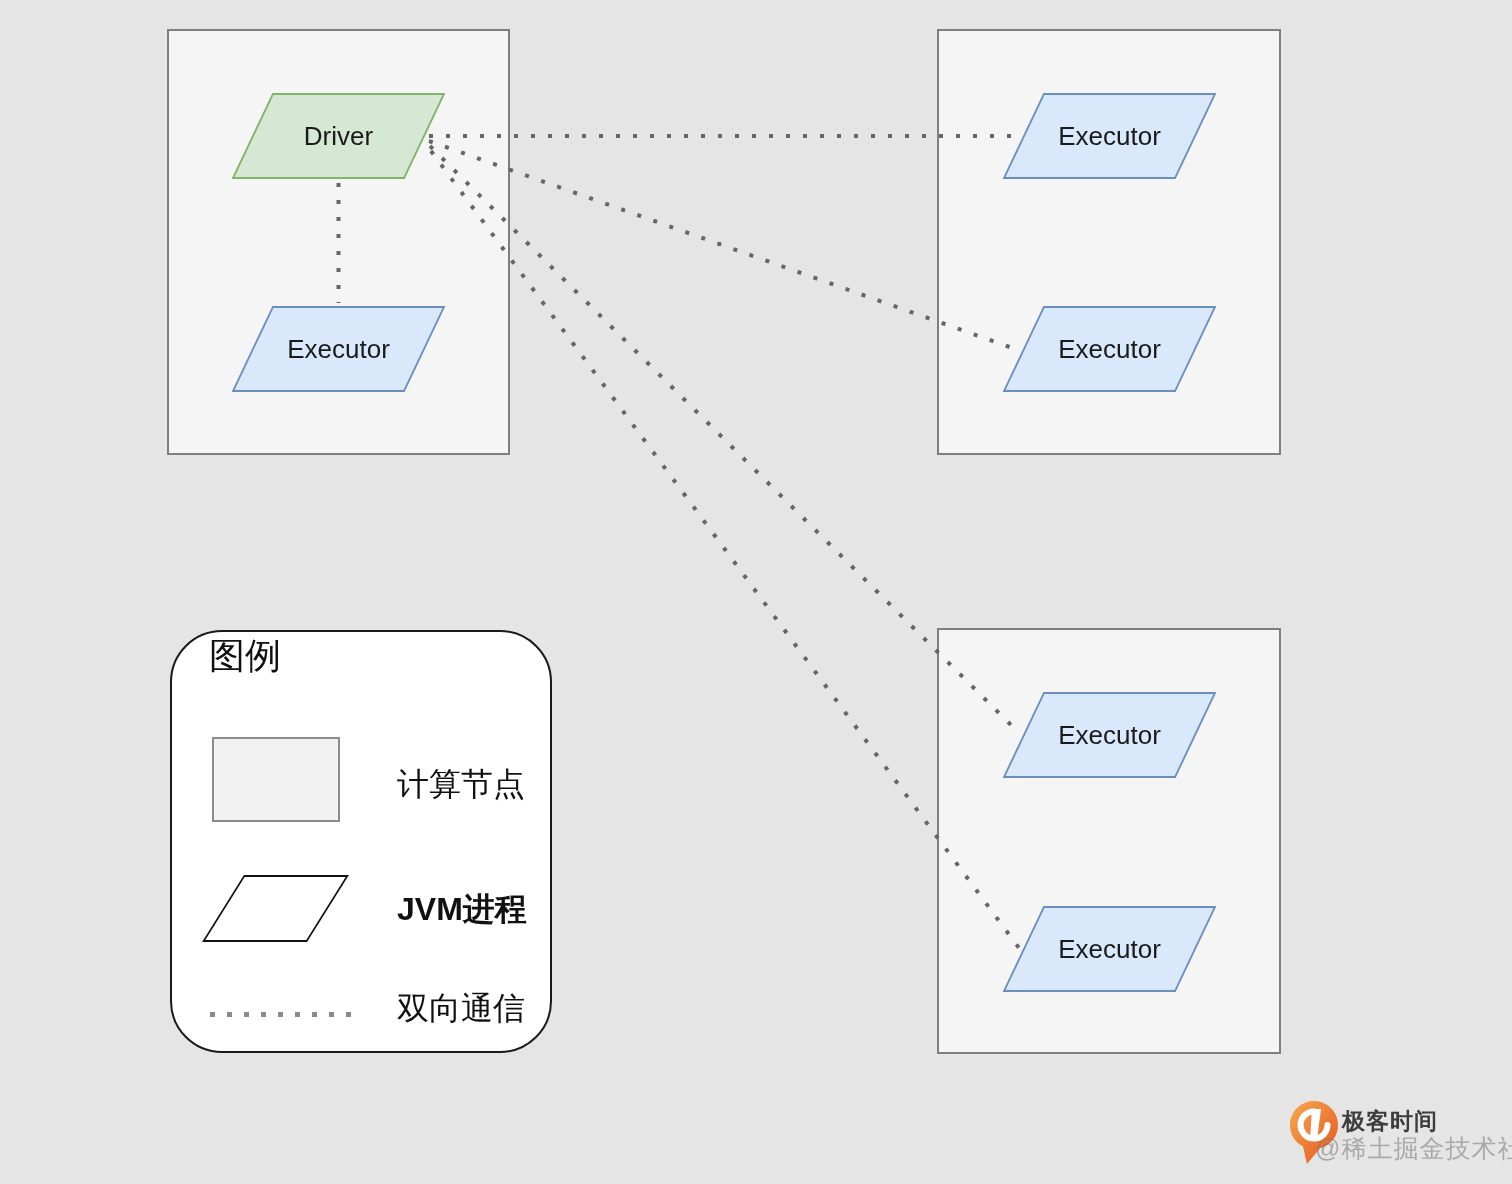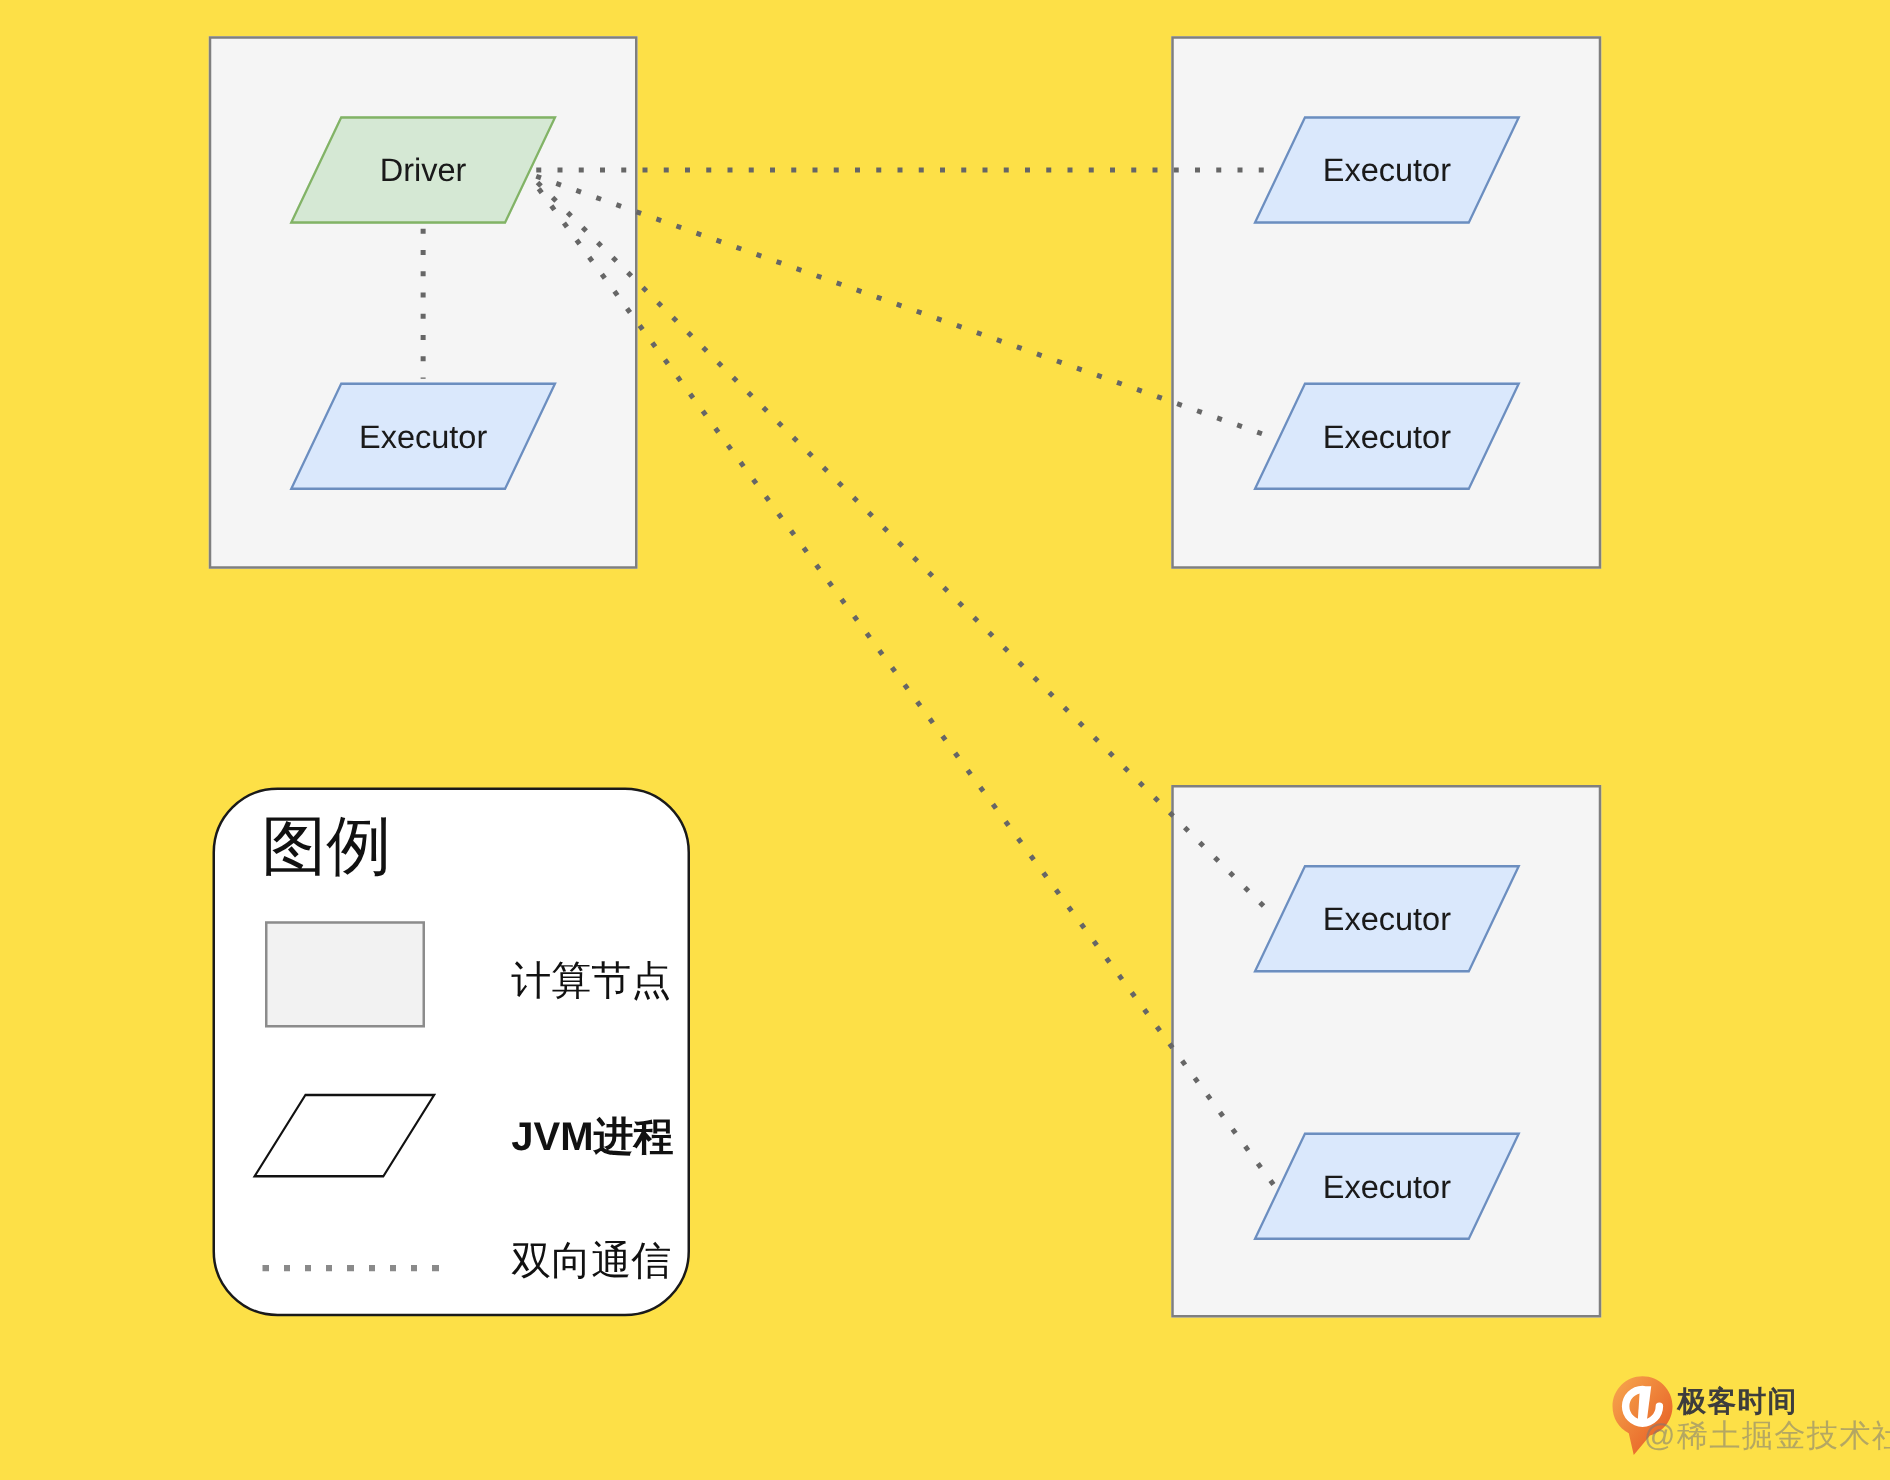--- a/index.html
+++ b/index.html
@@ -1,17 +1,17 @@
 <!DOCTYPE html>
 <html><head>
 <meta charset="utf-8">
 <style>
   html,body{margin:0;padding:0;background:#ffffff;}
   body{font-family:"Liberation Sans","DejaVu Sans",sans-serif;}
-  #canvas{position:relative;width:1512px;height:1184px;background:#fde047;overflow:hidden;}
+  #canvas{position:relative;width:1512px;height:1184px;background:#e5e5e5;overflow:hidden;}
 
   
   .node-box{position:absolute;background:#f5f5f5;border:2px solid #7f7f7f;box-sizing:border-box;}
   #node-box-1{left:167px;top:29px;width:343px;height:426px;}
   #node-box-2{left:937px;top:29px;width:344px;height:426px;}
   #node-box-3{left:937px;top:628px;width:344px;height:426px;}
 
   
   #links{position:absolute;left:0;top:0;width:1512px;height:1184px;pointer-events:none;}
 
@@ -26,29 +26,29 @@
   #driver{left:252px;top:93px;}
   #exec-n1{left:252px;top:306px;}
   #exec-n2a{left:1023px;top:93px;}
   #exec-n2b{left:1023px;top:306px;}
   #exec-n3a{left:1023px;top:692px;}
   #exec-n3b{left:1023px;top:906px;}
 
   
   #legend{position:absolute;left:170px;top:630px;width:382px;height:423px;box-sizing:border-box;
           border:2.5px solid #1a1a1a;border-radius:52px;background:#ffffff;}
-  #legend-title{position:absolute;left:37px;top:10px;font-size:52px;color:#111;}
+  #legend-title{position:absolute;left:37px;top:0;font-size:36px;color:#111;}
   #legend-rect-swatch{position:absolute;left:40px;top:105px;width:128px;height:85px;
           background:#f2f2f2;border:2px solid #8c8c8c;box-sizing:border-box;}
   #legend-para-swatch{position:absolute;left:51px;top:243px;width:105px;height:67px;}
   #legend-para-swatch .bg{position:absolute;left:0;top:0;right:0;bottom:0;transform:skewX(-32deg);
           background:#ffffff;border:2.5px solid #111;box-sizing:border-box;}
   #legend-dot-swatch{position:absolute;left:38px;top:380px;width:146px;height:5px;
           background-image:repeating-linear-gradient(90deg,#8a8a8a 0 5px,transparent 5px 17px);}
-  .legend-label{position:absolute;left:237px;font-size:32px;color:#111;white-space:nowrap;}
+  .legend-label{position:absolute;left:225px;font-size:32px;color:#111;white-space:nowrap;}
   #legend-label-0{top:131px;}
   #legend-label-1{top:256px;font-weight:bold;}
   #legend-label-2{top:355px;}
 
   
   #footer{position:absolute;left:1289px;top:1098px;width:210px;height:78px;}
   #brand-icon{position:absolute;left:0;top:2px;}
   #brand-text{position:absolute;left:53px;top:8px;font-size:23px;font-weight:bold;color:#3d3d3d;
           letter-spacing:1px;white-space:nowrap;}
   #watermark-text{position:absolute;left:26px;top:34px;font-size:25px;color:rgba(120,120,120,0.55);

